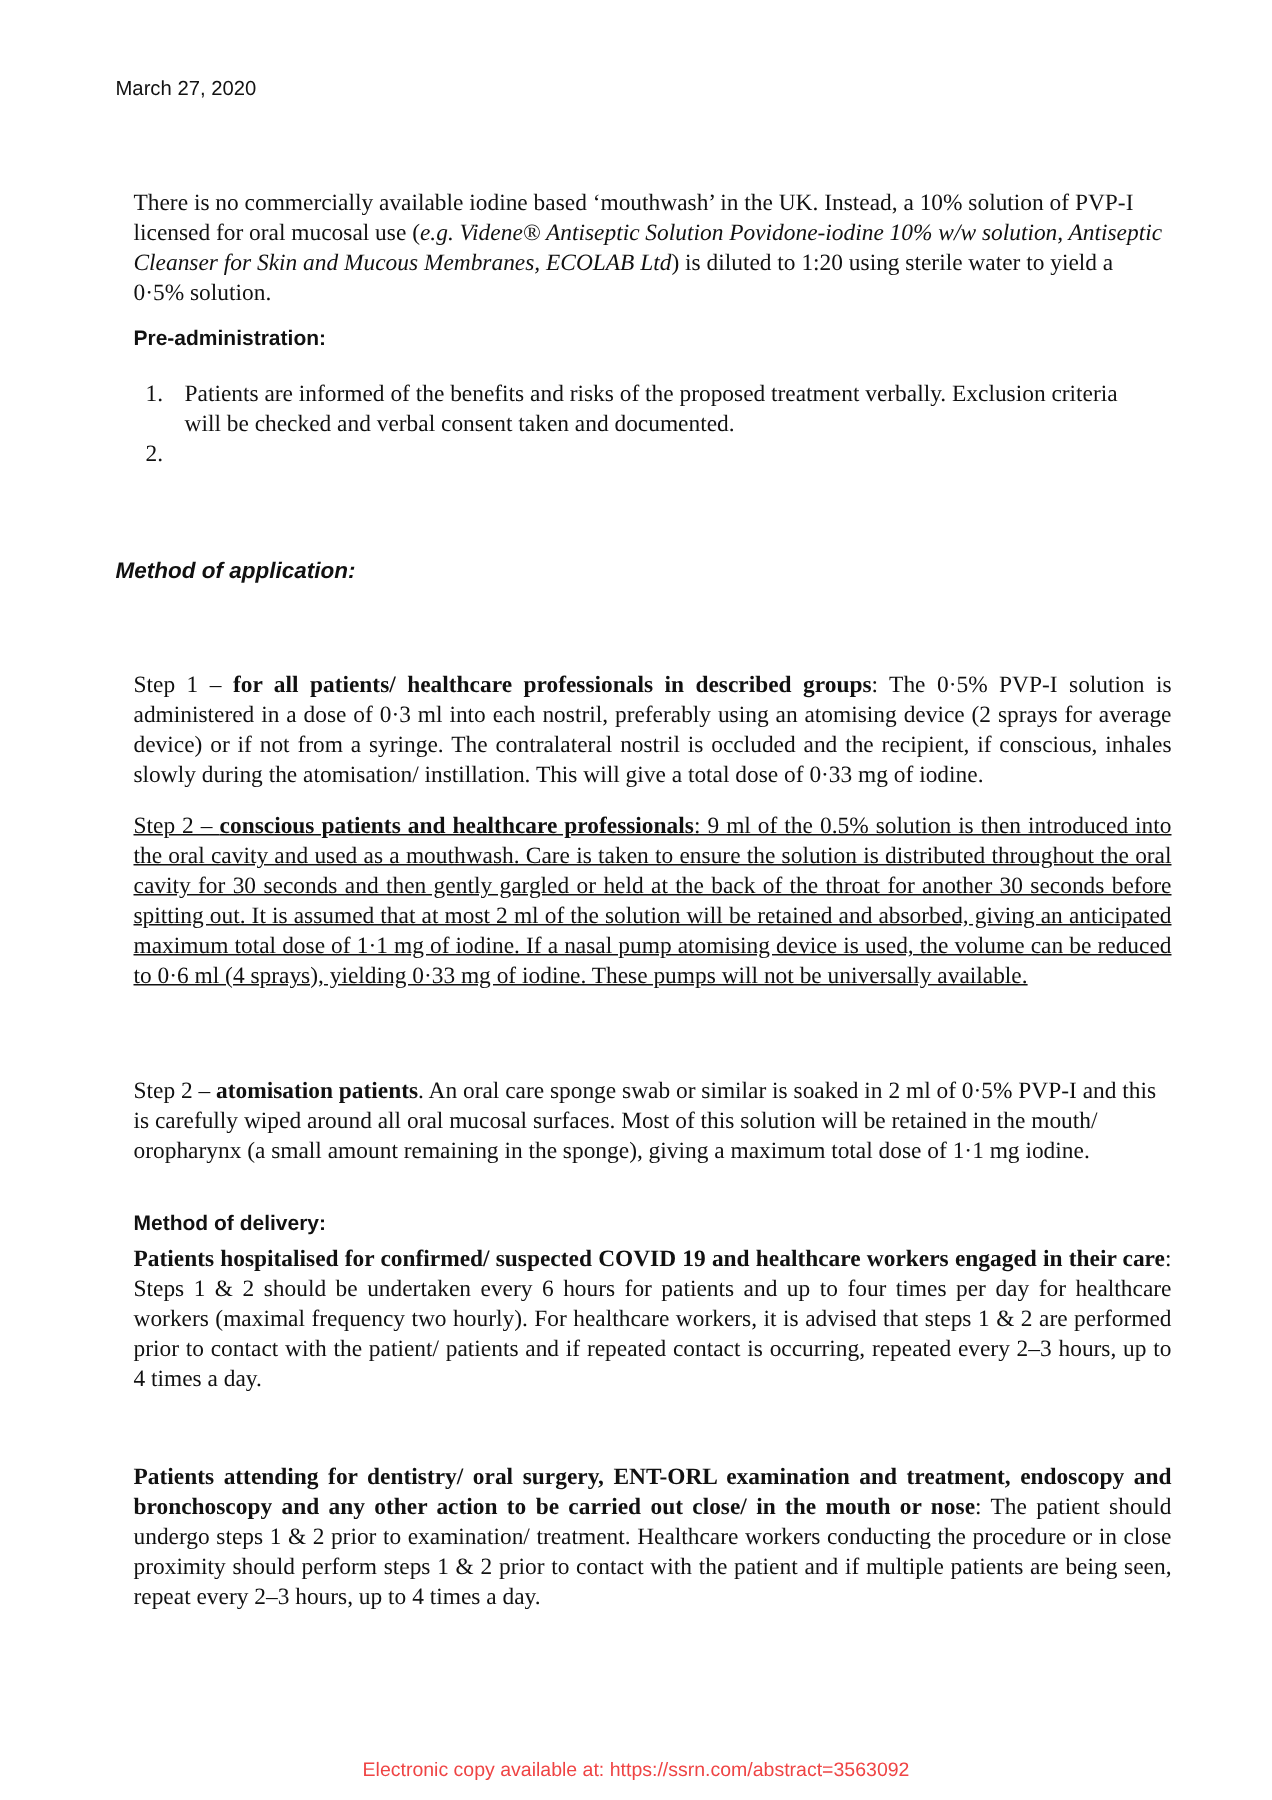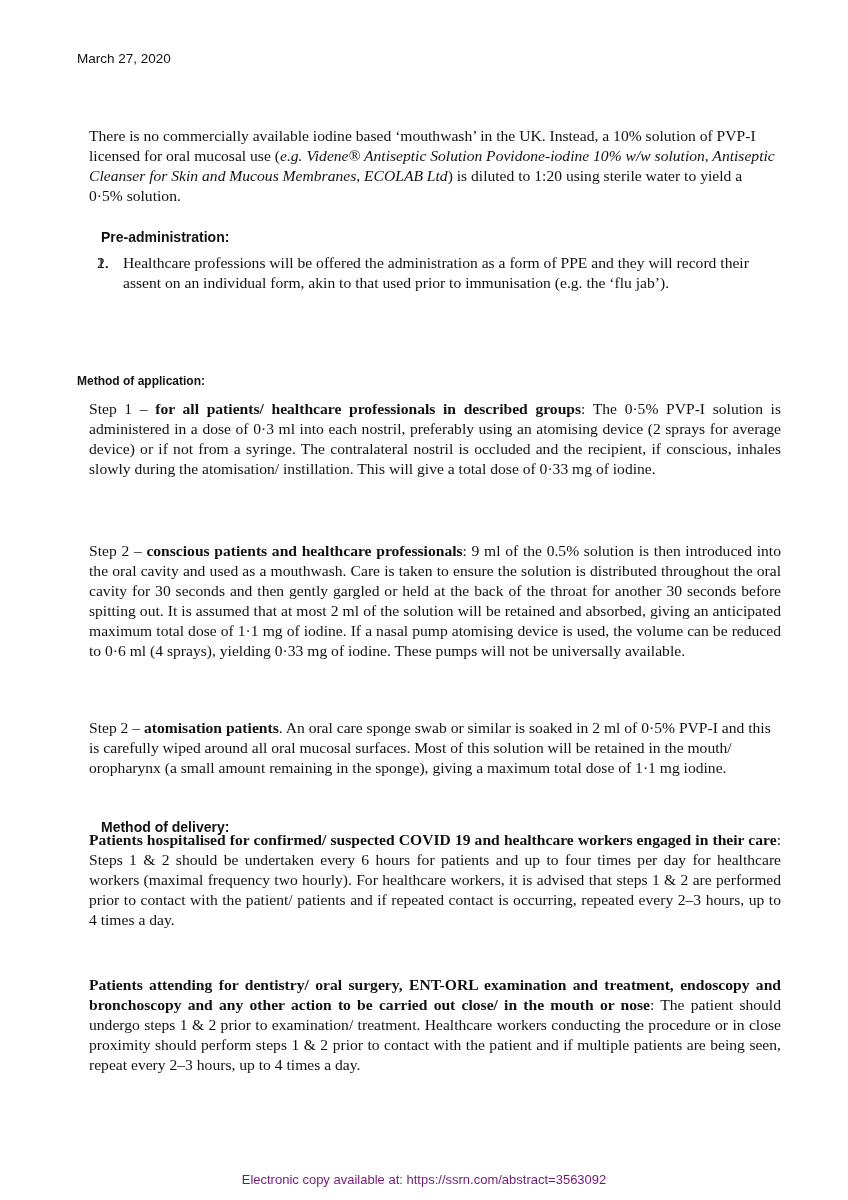--- a/index.html
+++ b/index.html
@@ -1,62 +1,62 @@
 <!DOCTYPE html>
 <html><head>
 <meta charset="utf-8">
 <style>
   html, body { margin: 0; padding: 0; background: #ffffff; }
   body { width: 848px; height: 1200px; position: relative; overflow: hidden; color: #111; }
   .page { position: absolute; left: 77px; top: 0; width: 692px; }
   .date { position: absolute; top: 51px; left: 0; font-family: "Liberation Sans", sans-serif; font-size: 13.5px; }
   .body-text { font-family: "Liberation Serif", serif; font-size: 15.6px; line-height: 20px; margin: 12px; }
   .justify { text-align: justify; }
-  .heading { font-family: "Liberation Sans", sans-serif; font-size: 14px; font-weight: bold; margin: 12px; line-height: 20px; padding-left: 12px; }
-  .heading-mixed { font-family: "Liberation Sans", sans-serif; font-size: 12px; margin: 0; line-height: 20px; }
+  .heading { font-family: "Liberation Sans", sans-serif; font-size: 14px; font-weight: bold; margin: 0; line-height: 20px; padding-left: 12px; }
+  .heading-mixed { font-family: "Liberation Sans", sans-serif; font-size: 15px; margin: 0; line-height: 20px; font-style: italic; }
   .blk { position: absolute; left: 0; width: 692px; }
   ol.list { margin: 0; padding: 0; list-style: none; }
   ol.list li { position: relative; padding-left: 46px; }
   ol.list li .num { position: absolute; left: 20px; top: 0; }
-  .footer { position: absolute; top: 1172px; left: 0; width: 848px; text-align: center; font-family: "Liberation Sans", sans-serif; font-size: 13px; color: #701a75; }
+  .footer { position: absolute; top: 1172px; left: 0; width: 848px; text-align: center; font-family: "Liberation Sans", sans-serif; font-size: 13px; color: #ef4444; }
   b { font-weight: bold; }
   i { font-style: italic; }
 </style>
 </head>
 <body>
 
 <div class="page">
 
   <div class="date">March 27, 2020</div>
 
   <p class="blk body-text" style="top:114px; width:690px;">
     <span>There is no commercially available iodine based ‘mouthwash’ in the UK. Instead, a 10% solution of PVP-I licensed for oral mucosal use (</span><i>e.g. Videne® Antiseptic Solution Povidone-iodine 10% w/w solution, Antiseptic Cleanser for Skin and Mucous Membranes, ECOLAB Ltd</i><span>) is diluted to 1:20 using sterile water to yield a 0·5% solution.</span>
   </p>
 
   <h3 class="blk heading" style="top:215px;">Pre-administration:</h3>
 
   <ol class="blk list body-text" style="top:253px; width:690px;">
     <li>
       <span class="num">1.</span>
+      <span>Patients are informed of the benefits and risks of the proposed treatment verbally. Exclusion criteria will be checked and verbal consent taken and documented.</span>
     </li>
     <li>
       <span class="num">2.</span>
-      <span>Healthcare professions will be offered the administration as a form of PPE and they will record their assent on an individual form, akin to that used prior to immunisation (e.g. the ‘flu jab’).</span>
     </li>
   </ol>
 
   <h3 class="blk heading-mixed" style="top:371px;">
     <span>Method of </span><b>application</b><span>:</span>
   </h3>
 
-  <p class="blk body-text justify" style="top:387px;">
+  <p class="blk body-text justify" style="top:435px;">
     <span>Step 1 – </span><b>for all patients/ healthcare professionals in described groups</b><span>: The 0·5% PVP-I solution is administered in a dose of 0·3 ml into each nostril, preferably using an atomising device (2 sprays for average device) or if not from a syringe. The contralateral nostril is occluded and the recipient, if conscious, inhales slowly during the atomisation/ instillation. This will give a total dose of 0·33 mg of iodine.</span>
   </p>
 
-  <p class="blk body-text justify" style="top:529px;">
+  <p class="blk body-text justify" style="top:529px;text-decoration:underline;">
     <span>Step 2 – </span><b>conscious patients and healthcare professionals</b><span>: 9 ml of the 0.5% solution is then introduced into the oral cavity and used as a mouthwash. Care is taken to ensure the solution is distributed throughout the oral cavity for 30 seconds and then gently gargled or held at the back of the throat for another 30 seconds before spitting out. It is assumed that at most 2 ml of the solution will be retained and absorbed, giving an anticipated maximum total dose of 1·1 mg of iodine. If a nasal pump atomising device is used, the volume can be reduced to 0·6 ml (4 sprays), yielding 0·33 mg of iodine. These pumps will not be universally available.</span>
   </p>
 
   <p class="blk body-text" style="top:706px; width:690px;">
     <span>Step 2 – </span><b>atomisation patients</b><span>. An oral care sponge swab or similar is soaked in 2 ml of 0·5% PVP-I and this is carefully wiped around all oral mucosal surfaces. Most of this solution will be retained in the mouth/ oropharynx (a small amount remaining in the sponge), giving a maximum total dose of 1·1 mg iodine.</span>
   </p>
 
   <h3 class="blk heading" style="top:805px;">Method of delivery:</h3>
 
   <p class="blk body-text justify" style="top:818px;">

